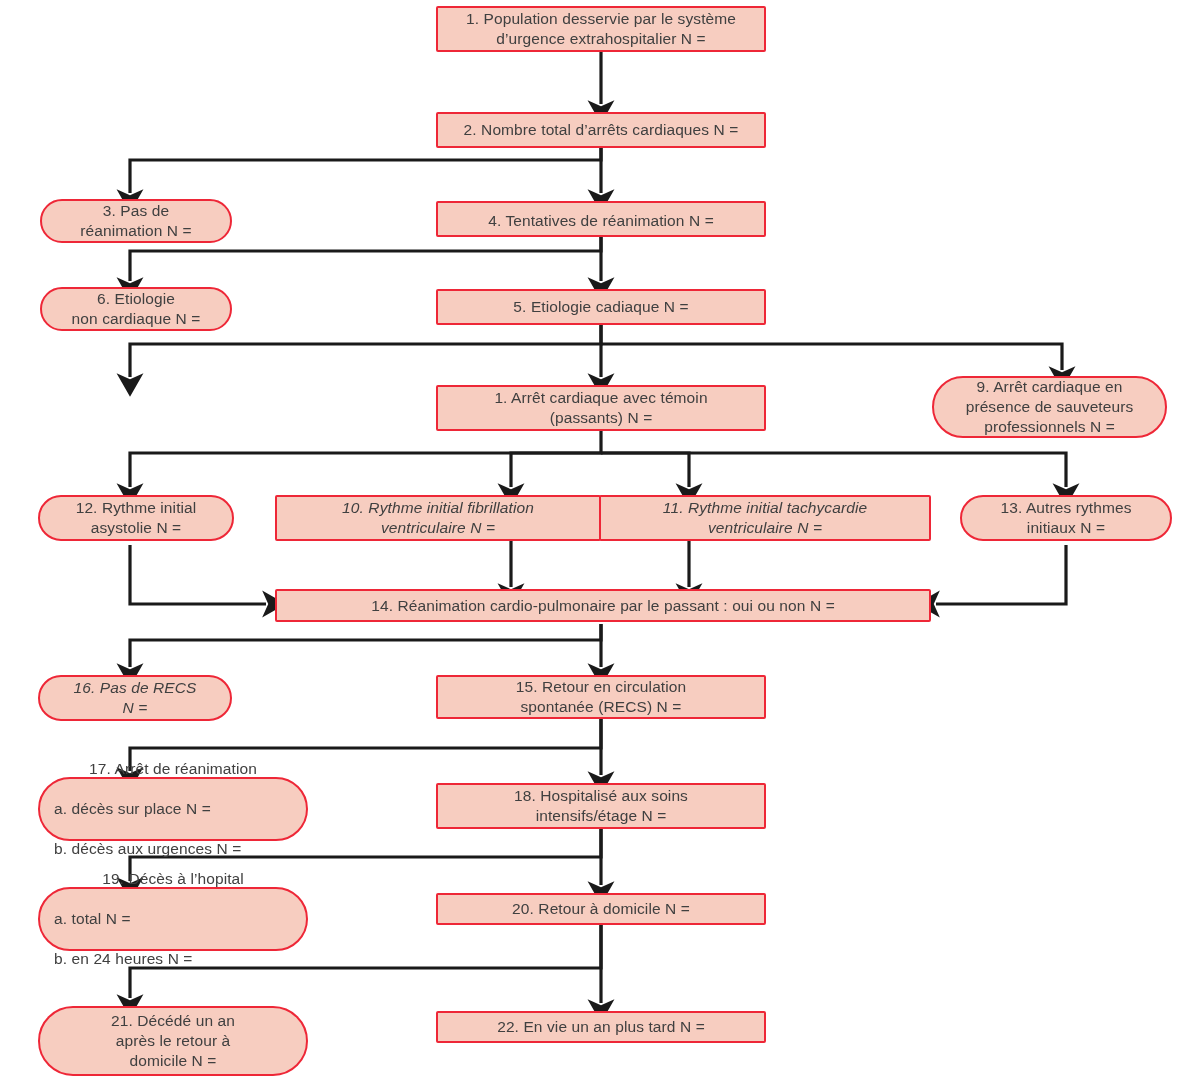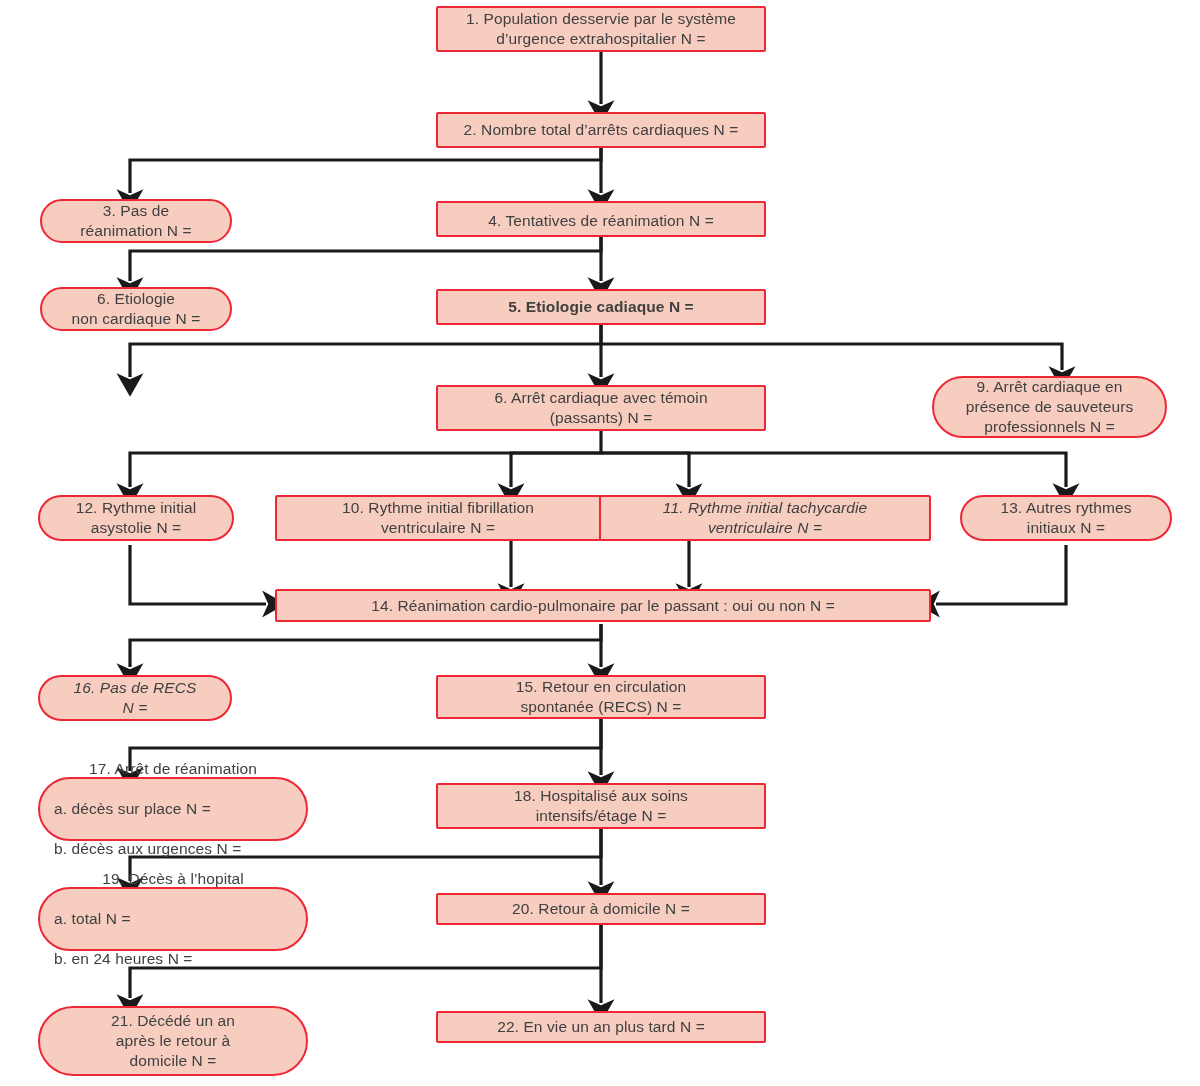--- a/index.html
+++ b/index.html
@@ -89,42 +89,42 @@
 
   <div class="node rounded" style="left:40px;top:199px;width:192px;height:44px;">
     <span class="txt">3. Pas de
 réanimation N =</span>
   </div>
 
   <div class="node rect" style="left:436px;top:201px;width:330px;height:36px;align-items:flex-end;">
     <span class="txt">4. Tentatives de réanimation N =</span>
   </div>
 
-  <div class="node rect" style="left:436px;top:289px;width:330px;height:36px;font-weight:bold;">
+  <div class="node rect" style="left:436px;top:289px;width:330px;height:36px;">
     <span class="txt">5. Etiologie cadiaque N =</span>
   </div>
 
   <div class="node rounded" style="left:40px;top:287px;width:192px;height:44px;">
     <span class="txt">6. Etiologie
 non cardiaque N =</span>
   </div>
 
   <div class="node rect" style="left:436px;top:385px;width:330px;height:46px;">
-    <span class="txt">6. Arrêt cardiaque avec témoin
+    <span class="txt">1. Arrêt cardiaque avec témoin
 (passants) N =</span>
   </div>
 
 
   <div class="node rounded" style="left:932px;top:376px;width:235px;height:62px;">
     <span class="txt">9. Arrêt cardiaque en
 présence de sauveteurs
 professionnels N =</span>
   </div>
 
-  <div class="node rect" style="left:275px;top:495px;width:326px;height:46px;">
+  <div class="node rect" style="left:275px;top:495px;width:326px;height:46px;font-style:italic;">
     <span class="txt">10. Rythme initial fibrillation
 ventriculaire N =</span>
   </div>
 
   <div class="node rect" style="left:599px;top:495px;width:332px;height:46px;font-style:italic;">
     <span class="txt">11. Rythme initial tachycardie
 ventriculaire N =</span>
   </div>
 
   <div class="node rounded" style="left:38px;top:495px;width:196px;height:46px;">

